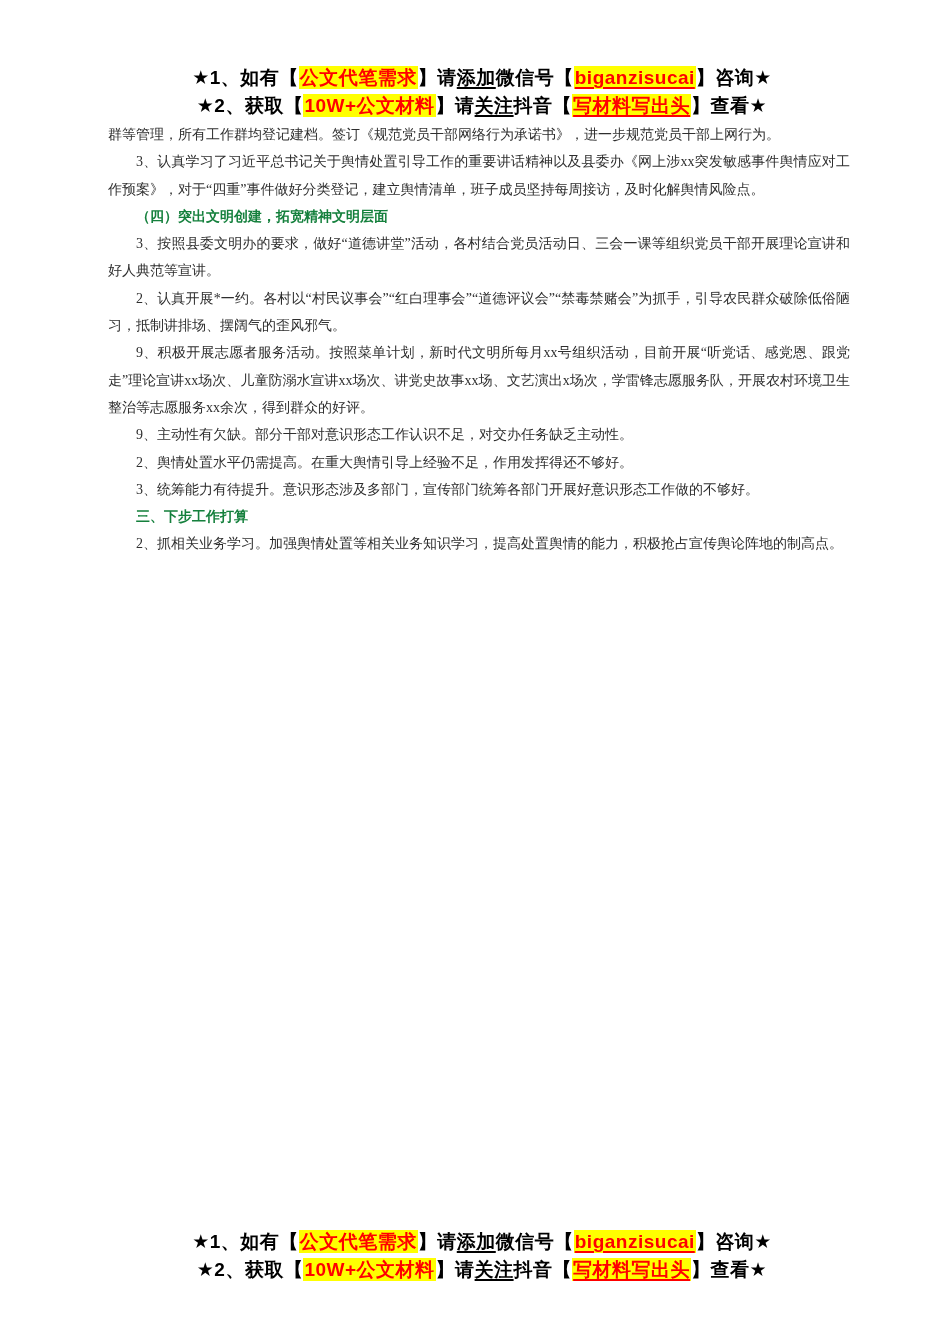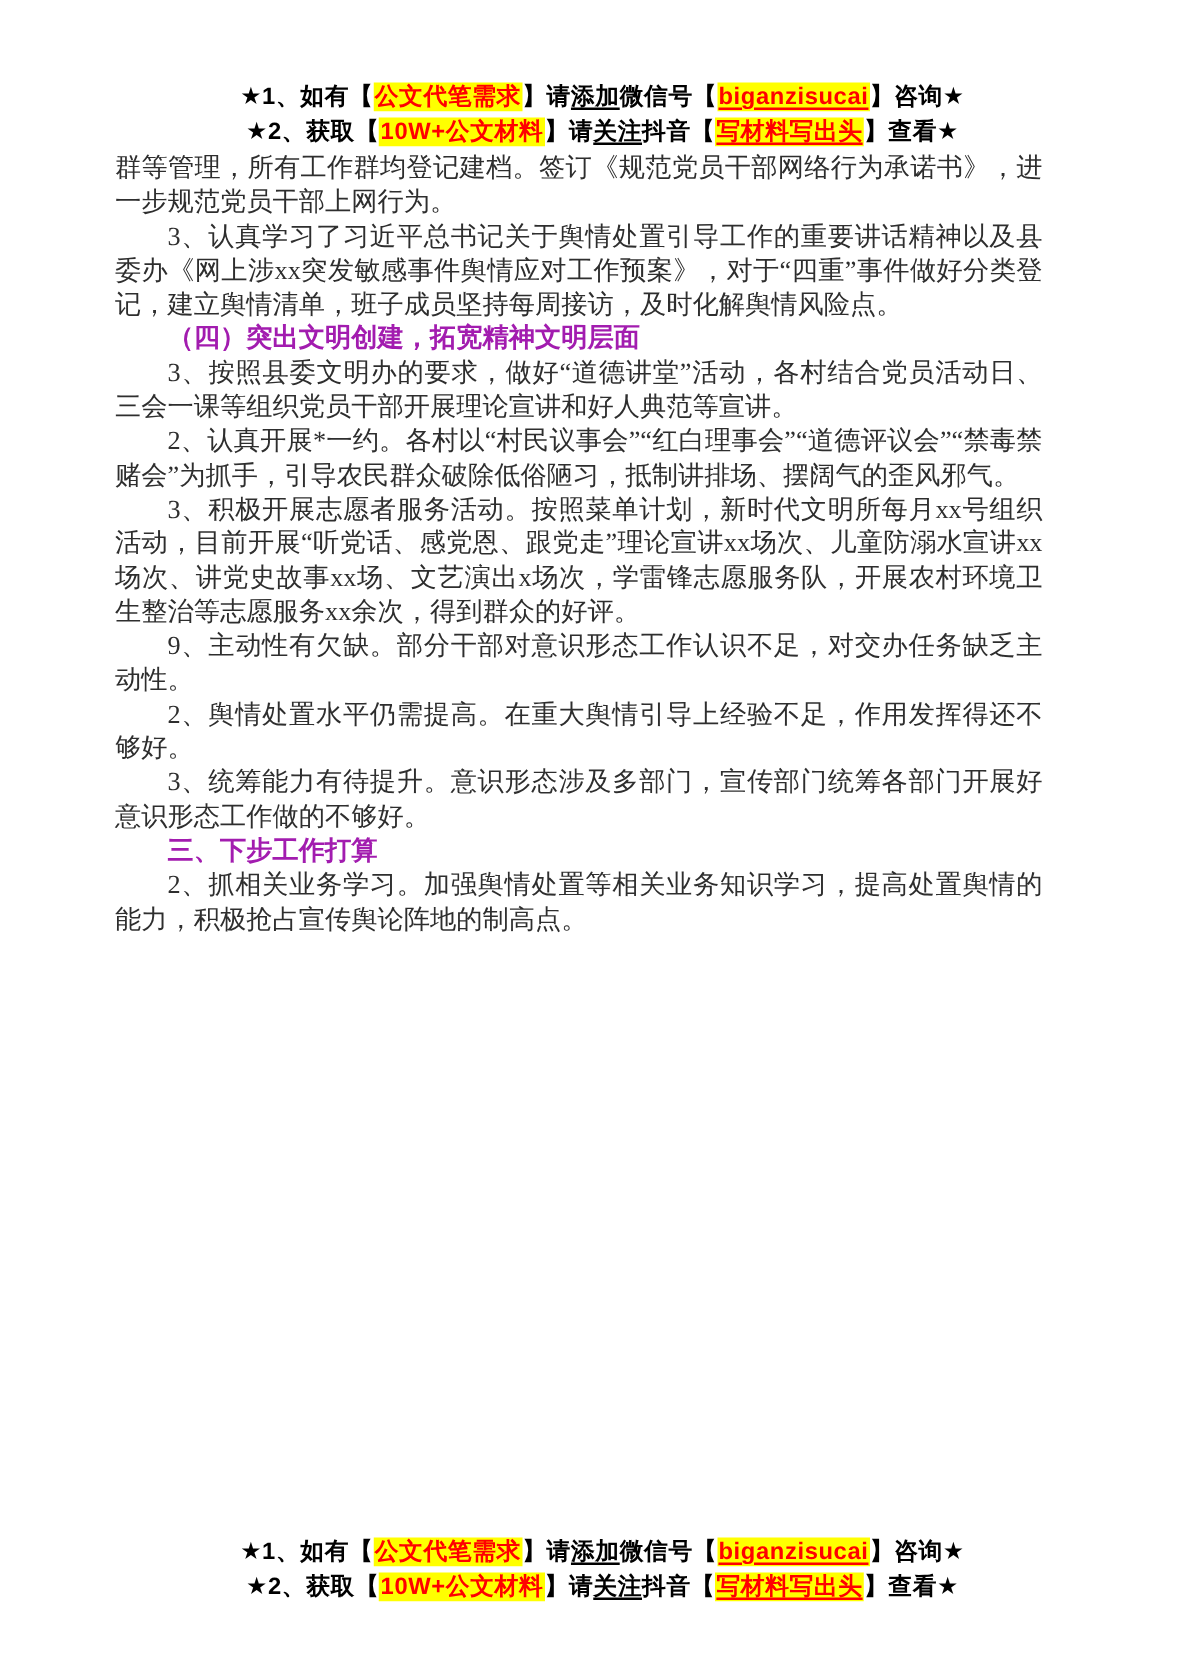--- a/index.html
+++ b/index.html
@@ -48,55 +48,55 @@
     padding: 1px 1px;
     text-decoration: underline;
     text-underline-offset: 3px;
     text-decoration-thickness: 2px;
   }
 
   
   .doc-body {
     position: absolute;
     top: 121px;
-    left: 92px;
+    left: 108px;
     width: 742px;
-    font-size: 21px;
+    font-size: 14px;
     line-height: 27.3px;
     color: #2e2e2e;
     text-align: justify;
     text-justify: inter-character;
   }
   .para {
     margin: 0;
     text-indent: 2em;
   }
   .para.body-noindent { text-indent: 0; }
   .para.heading {
     font-weight: 700;
-    color: #a21caf;
+    color: #15803d;
   }
 </style>
 </head>
 <body>
 
 <div class="page">
 
   <div class="ad ad-top">
     <div class="ad-line"><span class="seg-normal">★1、如有【</span><span class="seg-highlight">公文代笔需求</span><span class="seg-normal">】请</span><span class="seg-underline">添加</span><span class="seg-normal">微信号【</span><span class="seg-highlight-underline">biganzisucai</span><span class="seg-normal">】咨询★</span></div>
     <div class="ad-line"><span class="seg-normal">★2、获取【</span><span class="seg-highlight">10W+公文材料</span><span class="seg-normal">】请</span><span class="seg-underline">关注</span><span class="seg-normal">抖音【</span><span class="seg-highlight-underline">写材料写出头</span><span class="seg-normal">】查看★</span></div>
   </div>
 
   <div class="doc-body">
       <p class="para body-noindent">群等管理，所有工作群均登记建档。签订《规范党员干部网络行为承诺书》，进一步规范党员干部上网行为。</p>
       <p class="para body">3、认真学习了习近平总书记关于舆情处置引导工作的重要讲话精神以及县委办《网上涉xx突发敏感事件舆情应对工作预案》，对于“四重”事件做好分类登记，建立舆情清单，班子成员坚持每周接访，及时化解舆情风险点。</p>
       <p class="para heading">（四）突出文明创建，拓宽精神文明层面</p>
       <p class="para body">3、按照县委文明办的要求，做好“道德讲堂”活动，各村结合党员活动日、三会一课等组织党员干部开展理论宣讲和好人典范等宣讲。</p>
       <p class="para body">2、认真开展*一约。各村以“村民议事会”“红白理事会”“道德评议会”“禁毒禁赌会”为抓手，引导农民群众破除低俗陋习，抵制讲排场、摆阔气的歪风邪气。</p>
-      <p class="para body">3、积极开展志愿者服务活动。按照菜单计划，新时代文明所每月xx号组织活动，目前开展“听党话、感党恩、跟党走”理论宣讲xx场次、儿童防溺水宣讲xx场次、讲党史故事xx场、文艺演出x场次，学雷锋志愿服务队，开展农村环境卫生整治等志愿服务xx余次，得到群众的好评。</p>
+      <p class="para body">9、积极开展志愿者服务活动。按照菜单计划，新时代文明所每月xx号组织活动，目前开展“听党话、感党恩、跟党走”理论宣讲xx场次、儿童防溺水宣讲xx场次、讲党史故事xx场、文艺演出x场次，学雷锋志愿服务队，开展农村环境卫生整治等志愿服务xx余次，得到群众的好评。</p>
       <p class="para body">9、主动性有欠缺。部分干部对意识形态工作认识不足，对交办任务缺乏主动性。</p>
       <p class="para body">2、舆情处置水平仍需提高。在重大舆情引导上经验不足，作用发挥得还不够好。</p>
       <p class="para body">3、统筹能力有待提升。意识形态涉及多部门，宣传部门统筹各部门开展好意识形态工作做的不够好。</p>
       <p class="para heading">三、下步工作打算</p>
       <p class="para body">2、抓相关业务学习。加强舆情处置等相关业务知识学习，提高处置舆情的能力，积极抢占宣传舆论阵地的制高点。</p>
     </div>
 
   <div class="ad ad-bottom">
     <div class="ad-line"><span class="seg-normal">★1、如有【</span><span class="seg-highlight">公文代笔需求</span><span class="seg-normal">】请</span><span class="seg-underline">添加</span><span class="seg-normal">微信号【</span><span class="seg-highlight-underline">biganzisucai</span><span class="seg-normal">】咨询★</span></div>
     <div class="ad-line"><span class="seg-normal">★2、获取【</span><span class="seg-highlight">10W+公文材料</span><span class="seg-normal">】请</span><span class="seg-underline">关注</span><span class="seg-normal">抖音【</span><span class="seg-highlight-underline">写材料写出头</span><span class="seg-normal">】查看★</span></div>

